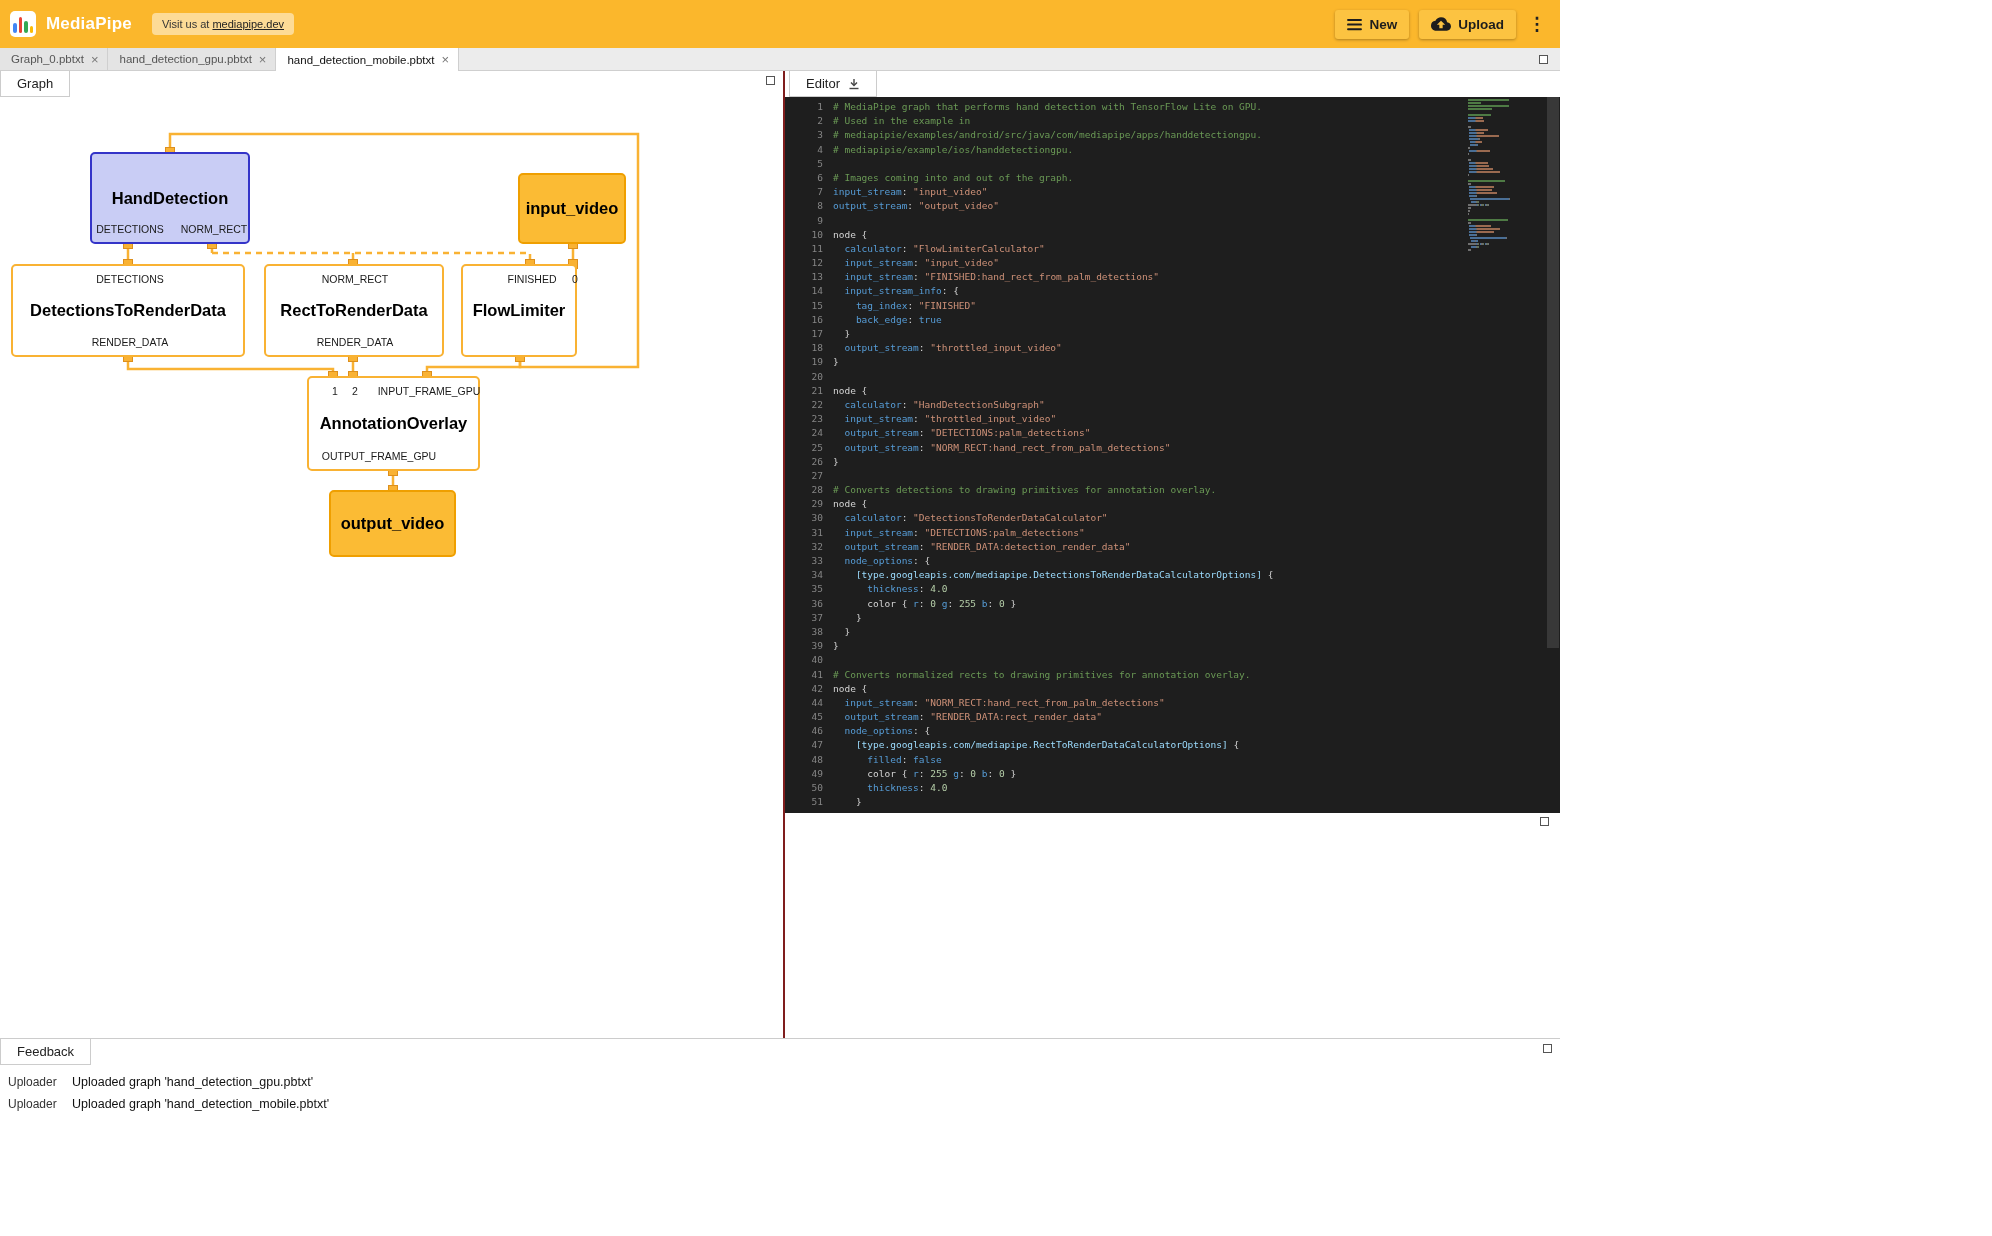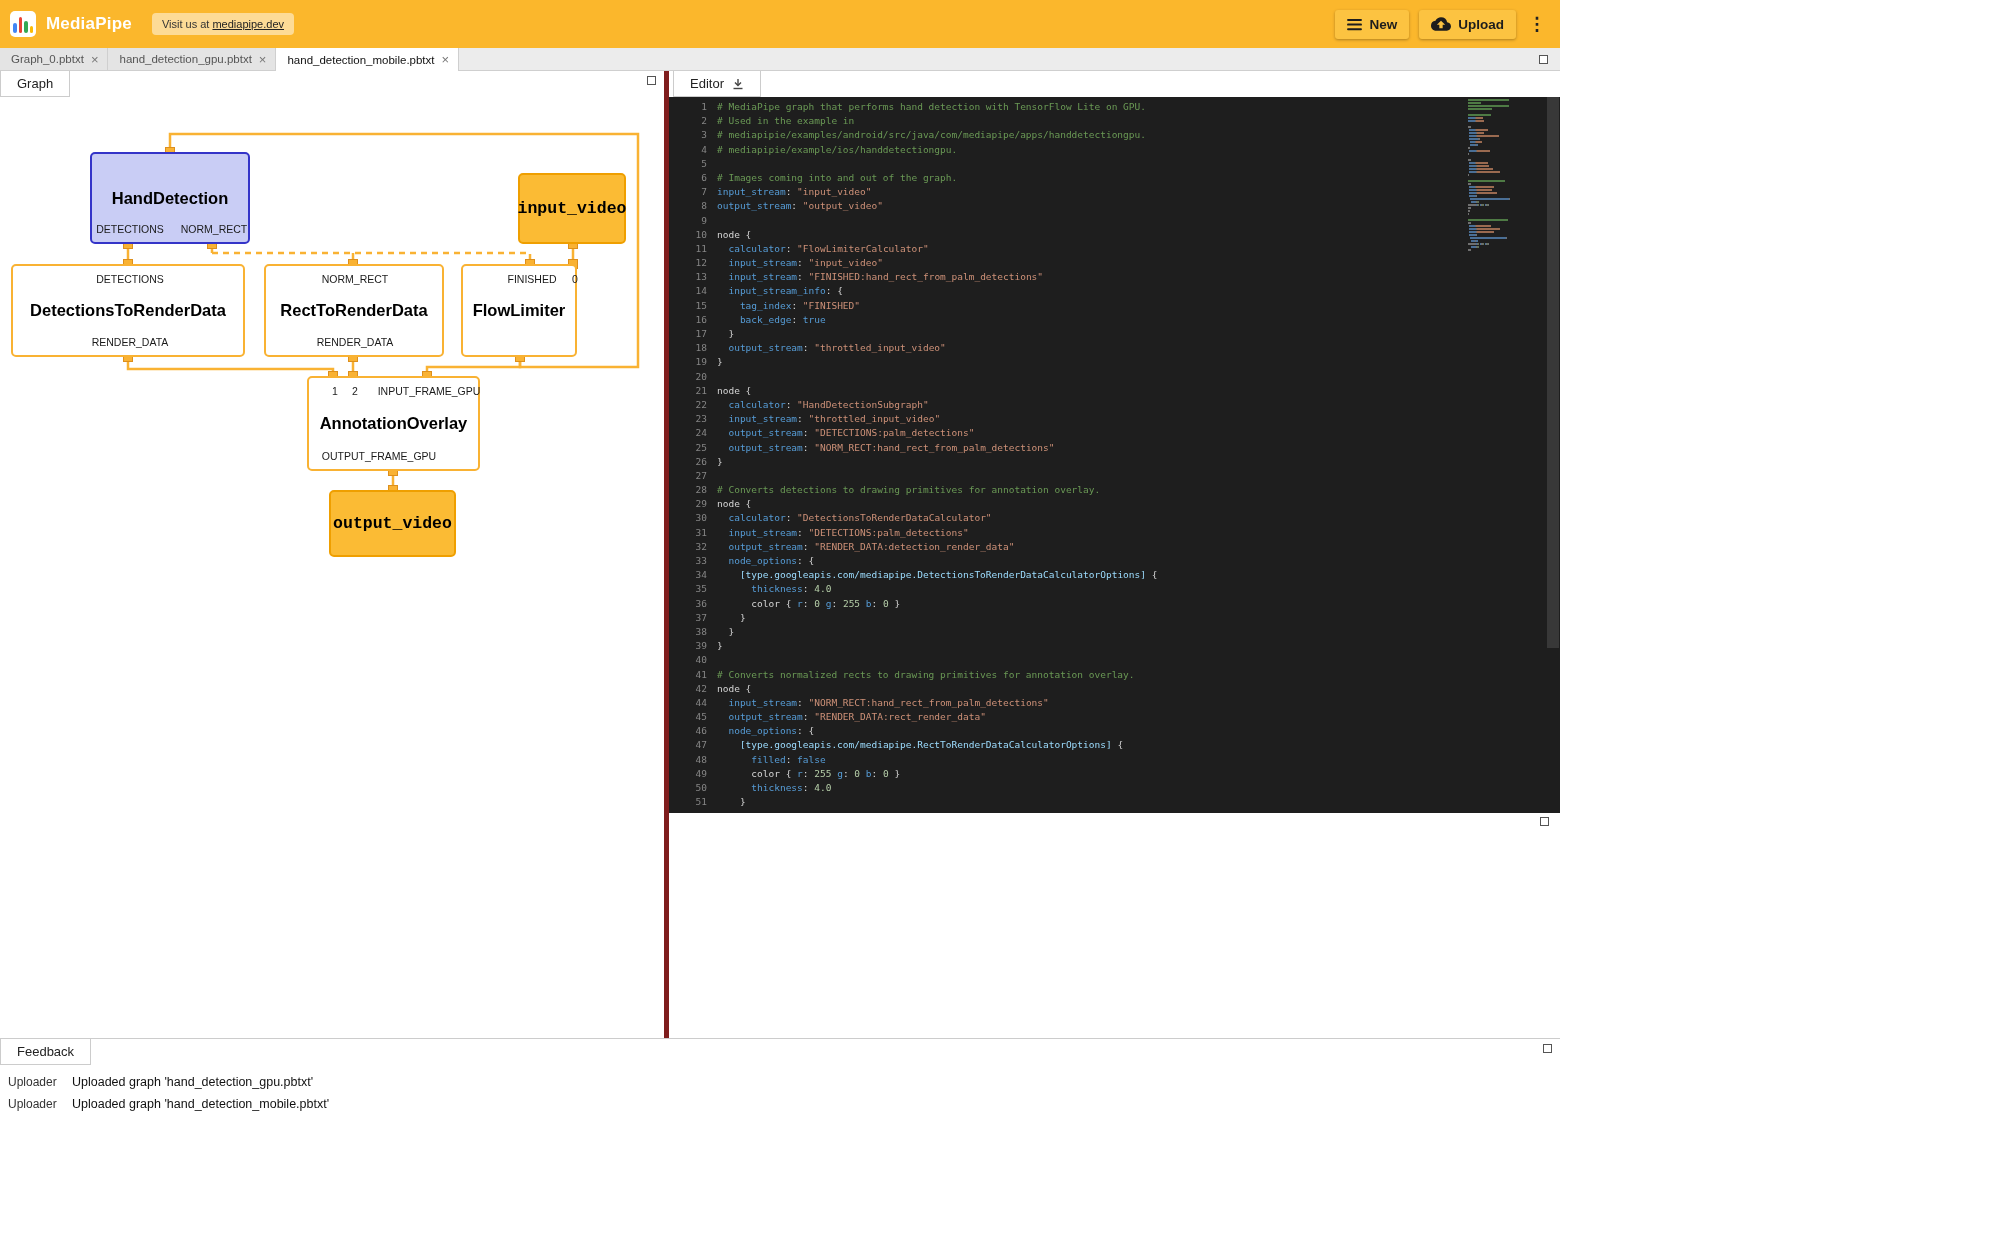--- a/index.html
+++ b/index.html
@@ -26,29 +26,29 @@
   .expand-sq{width:9px;height:9px;border:1px solid #555;background:#fff;cursor:pointer;flex:none;}
   .tabbar .expand-sq{align-self:center;margin-right:12px;}
 
   
   .main{display:flex;height:967px;}
   .panel-head{height:26px;position:relative;background:#fff;}
   .panel-tab{display:inline-flex;align-items:center;gap:8px;height:26px;padding:0 16px;border:1px solid #ccc;border-top:none;background:#fff;font-size:13px;color:#222;cursor:pointer;}
   .panel-head .expand-sq{position:absolute;right:8px;top:5px;}
 
   
-  .graph-panel{width:669px;border-right:5px solid #7f1d1d;position:relative;background:#fff;}
+  .graph-panel{width:785px;border-right:2px solid #7f1d1d;position:relative;background:#fff;}
   .graph-canvas{position:absolute;left:0;top:26px;right:0;bottom:0;overflow:hidden;}
   #edges{position:absolute;left:0;top:0;width:100%;height:100%;}
   .edge{fill:none;stroke:#f9b233;stroke-width:2.5;}
   .edge.dashed{stroke-dasharray:6 5;}
   .port{fill:#f9b233;stroke:#dd8f1c;stroke-width:1;}
   .gnode{position:absolute;border-radius:5px;display:flex;align-items:center;justify-content:center;cursor:pointer;}
   .gnode.calc{background:#fff;border:2px solid #f9b233;}
-  .gnode.stream{background:#fbbb34;border:2px solid #ef9f00;font-family:Liberation Mono, monospace;}
+  .gnode.stream{background:#fbbb34;border:2px solid #ef9f00;}
   .gnode.selected{background:#c9cdf5;border:2px solid #3434c8;}
   .ntitle{font-size:16.5px;font-weight:bold;color:#000;white-space:nowrap;}
   .plabel{position:absolute;transform:translateX(-50%);font-size:10.5px;color:#1a1a1a;white-space:nowrap;}
   .plabel.top{top:7px;}
   .plabel.bot{bottom:7px;}
 
   
   .editor-panel{flex:1;position:relative;background:#fff;display:flex;flex-direction:column;}
   .editor-panel .panel-tab{margin-left:4px;}
   .monaco{position:relative;height:716px;background:#1e1e1e;overflow:hidden;font-family:"DejaVu Sans Mono",monospace;font-size:9.5px;line-height:14.2px;cursor:text;}

